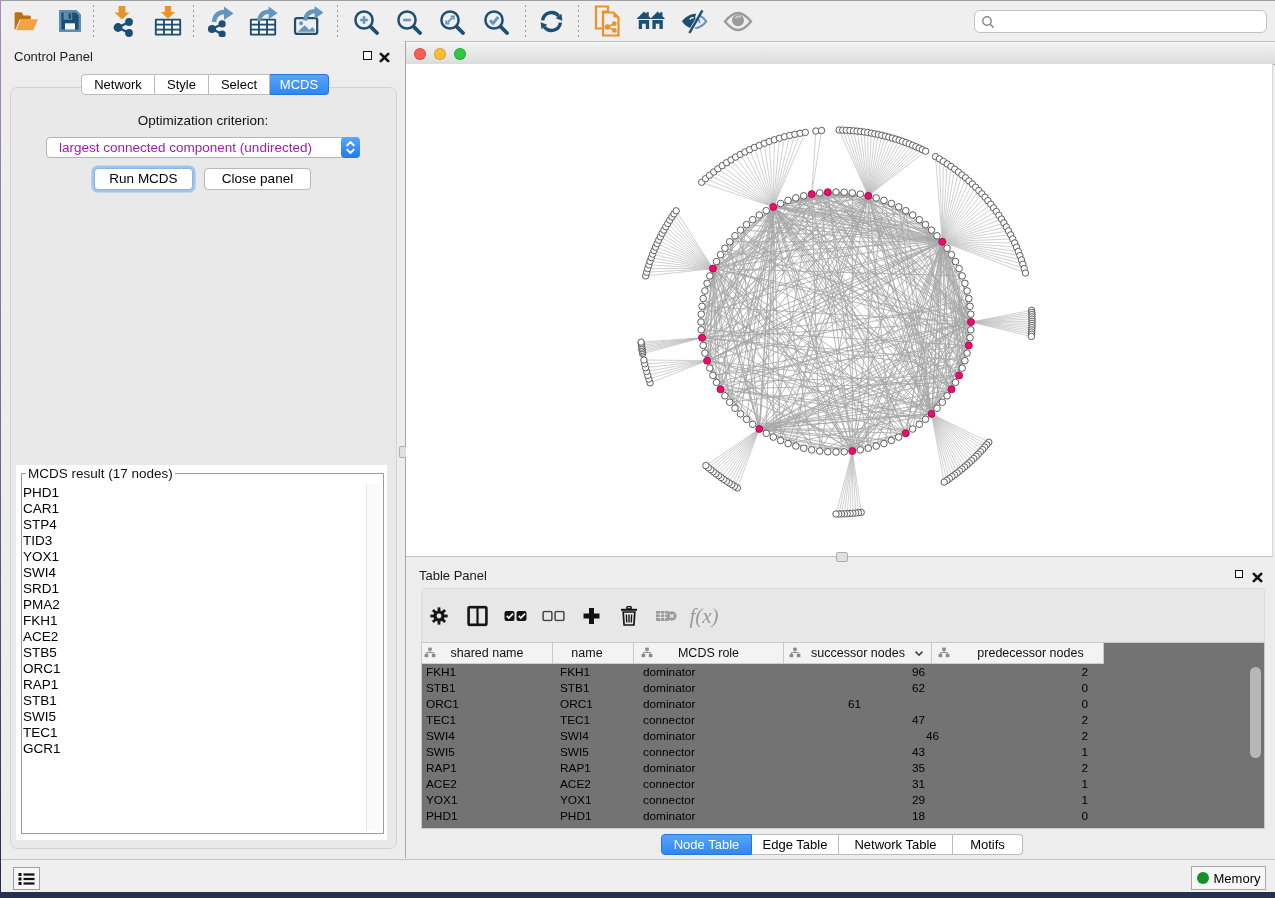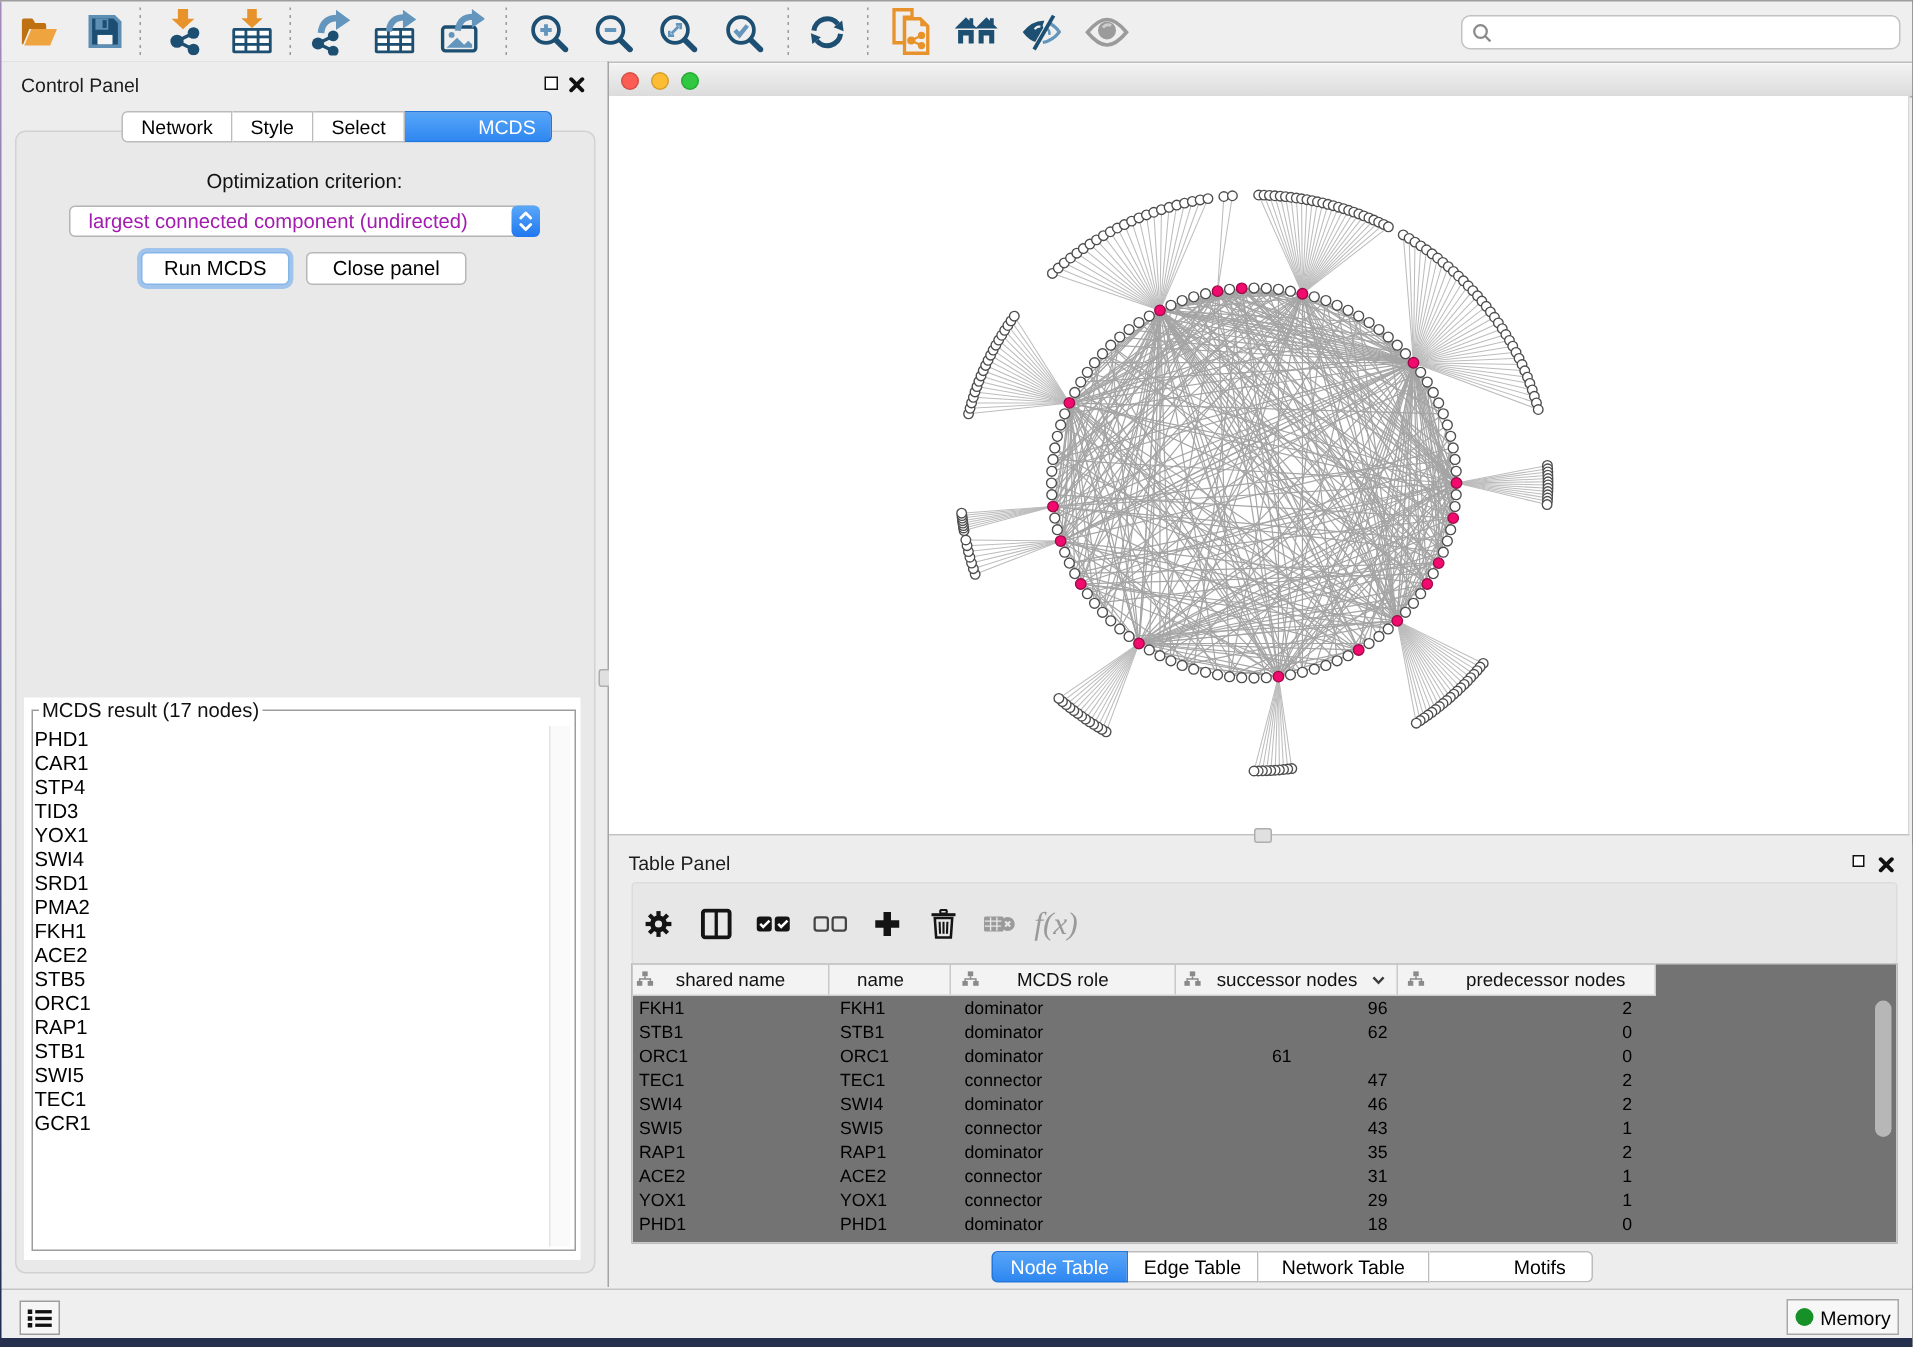--- a/index.html
+++ b/index.html
@@ -17,21 +17,21 @@
   .ptitle{font-size:13px;color:#1c1c1c;}
   
   #control-panel{left:1px;top:41px;width:404px;height:817px;background:#ededed;}
   #cp-title{left:13px;top:8px;}
   #cp-float{left:362px;top:10px;width:7px;height:7px;border:1.5px solid #111;background:#fff;}
   #cp-close{left:378px;top:8px;}
   .seg-row{position:absolute;display:flex;height:19px;}
   .seg{height:19px;line-height:19px;font-size:13px;color:#000;background:#fff;
        border:1px solid #bcbcbc;border-left:none;padding:0;text-align:center;}
   .seg:first-child{border-left:1px solid #bcbcbc;border-radius:4px 0 0 4px;}
-  .seg:last-child{border-radius:0 4px 4px 0;padding-left:39px;}
+  .seg:last-child{border-radius:0 4px 4px 0;}
   .seg.sel{background:linear-gradient(#57a5f8,#2e87f1);color:#fff;border-color:#2277dd;}
   #cp-tabs{left:80px;top:33px;}
   #cp-body{left:9px;top:46px;width:385px;height:760px;background:#e9e9e9;
       border:1px solid #d2d2d2;border-radius:7px;}
   #opt-label{left:0;top:72px;width:404px;text-align:center;font-size:13.5px;color:#111;}
   #opt-select{left:45px;top:96px;width:312px;height:19px;background:#fff;border:1px solid #b4b4b4;
       border-radius:4px;}
   #opt-select .txt{position:absolute;left:12px;top:0;line-height:19px;font-size:13.5px;color:#a21caf;white-space:nowrap;}
   #opt-stepper{position:absolute;right:-1px;top:-1px;width:19px;height:21px;border-radius:4px;
       background:linear-gradient(#5ba8f9,#1f78ef);display:flex;flex-direction:column;align-items:center;justify-content:center;}
@@ -1316,21 +1316,21 @@
             <div class="td" style="left: 0px; width: 127px; text-align: left; padding-left: 4px;">TEC1</div>
             <div class="td" style="left: 131px; width: 74px; text-align: left; padding-left: 7px;">TEC1</div>
             <div class="td" style="left: 212px; width: 141px; text-align: left; padding-left: 9px;">connector</div>
             <div class="td" style="left: 362px; width: 141px; text-align: right; padding-left: 0px;">47</div>
             <div class="td" style="left: 510px; width: 156px; text-align: right; padding-left: 0px;">2</div>
           </div>
           <div class="tr" style="top: 85px;">
             <div class="td" style="left: 0px; width: 127px; text-align: left; padding-left: 4px;">SWI4</div>
             <div class="td" style="left: 131px; width: 74px; text-align: left; padding-left: 7px;">SWI4</div>
             <div class="td" style="left: 212px; width: 141px; text-align: left; padding-left: 9px;">dominator</div>
-            <div class="td" style="left: 362px; width: 141px; text-align: right; padding-left: 0px;">46</div>
+            <div class="td" style="left: 376px; width: 141px; text-align: right; padding-left: 0px;">46</div>
             <div class="td" style="left: 510px; width: 156px; text-align: right; padding-left: 0px;">2</div>
           </div>
           <div class="tr" style="top: 101px;">
             <div class="td" style="left: 0px; width: 127px; text-align: left; padding-left: 4px;">SWI5</div>
             <div class="td" style="left: 131px; width: 74px; text-align: left; padding-left: 7px;">SWI5</div>
             <div class="td" style="left: 212px; width: 141px; text-align: left; padding-left: 9px;">connector</div>
             <div class="td" style="left: 362px; width: 141px; text-align: right; padding-left: 0px;">43</div>
             <div class="td" style="left: 510px; width: 156px; text-align: right; padding-left: 0px;">1</div>
           </div>
           <div class="tr" style="top: 117px;">

